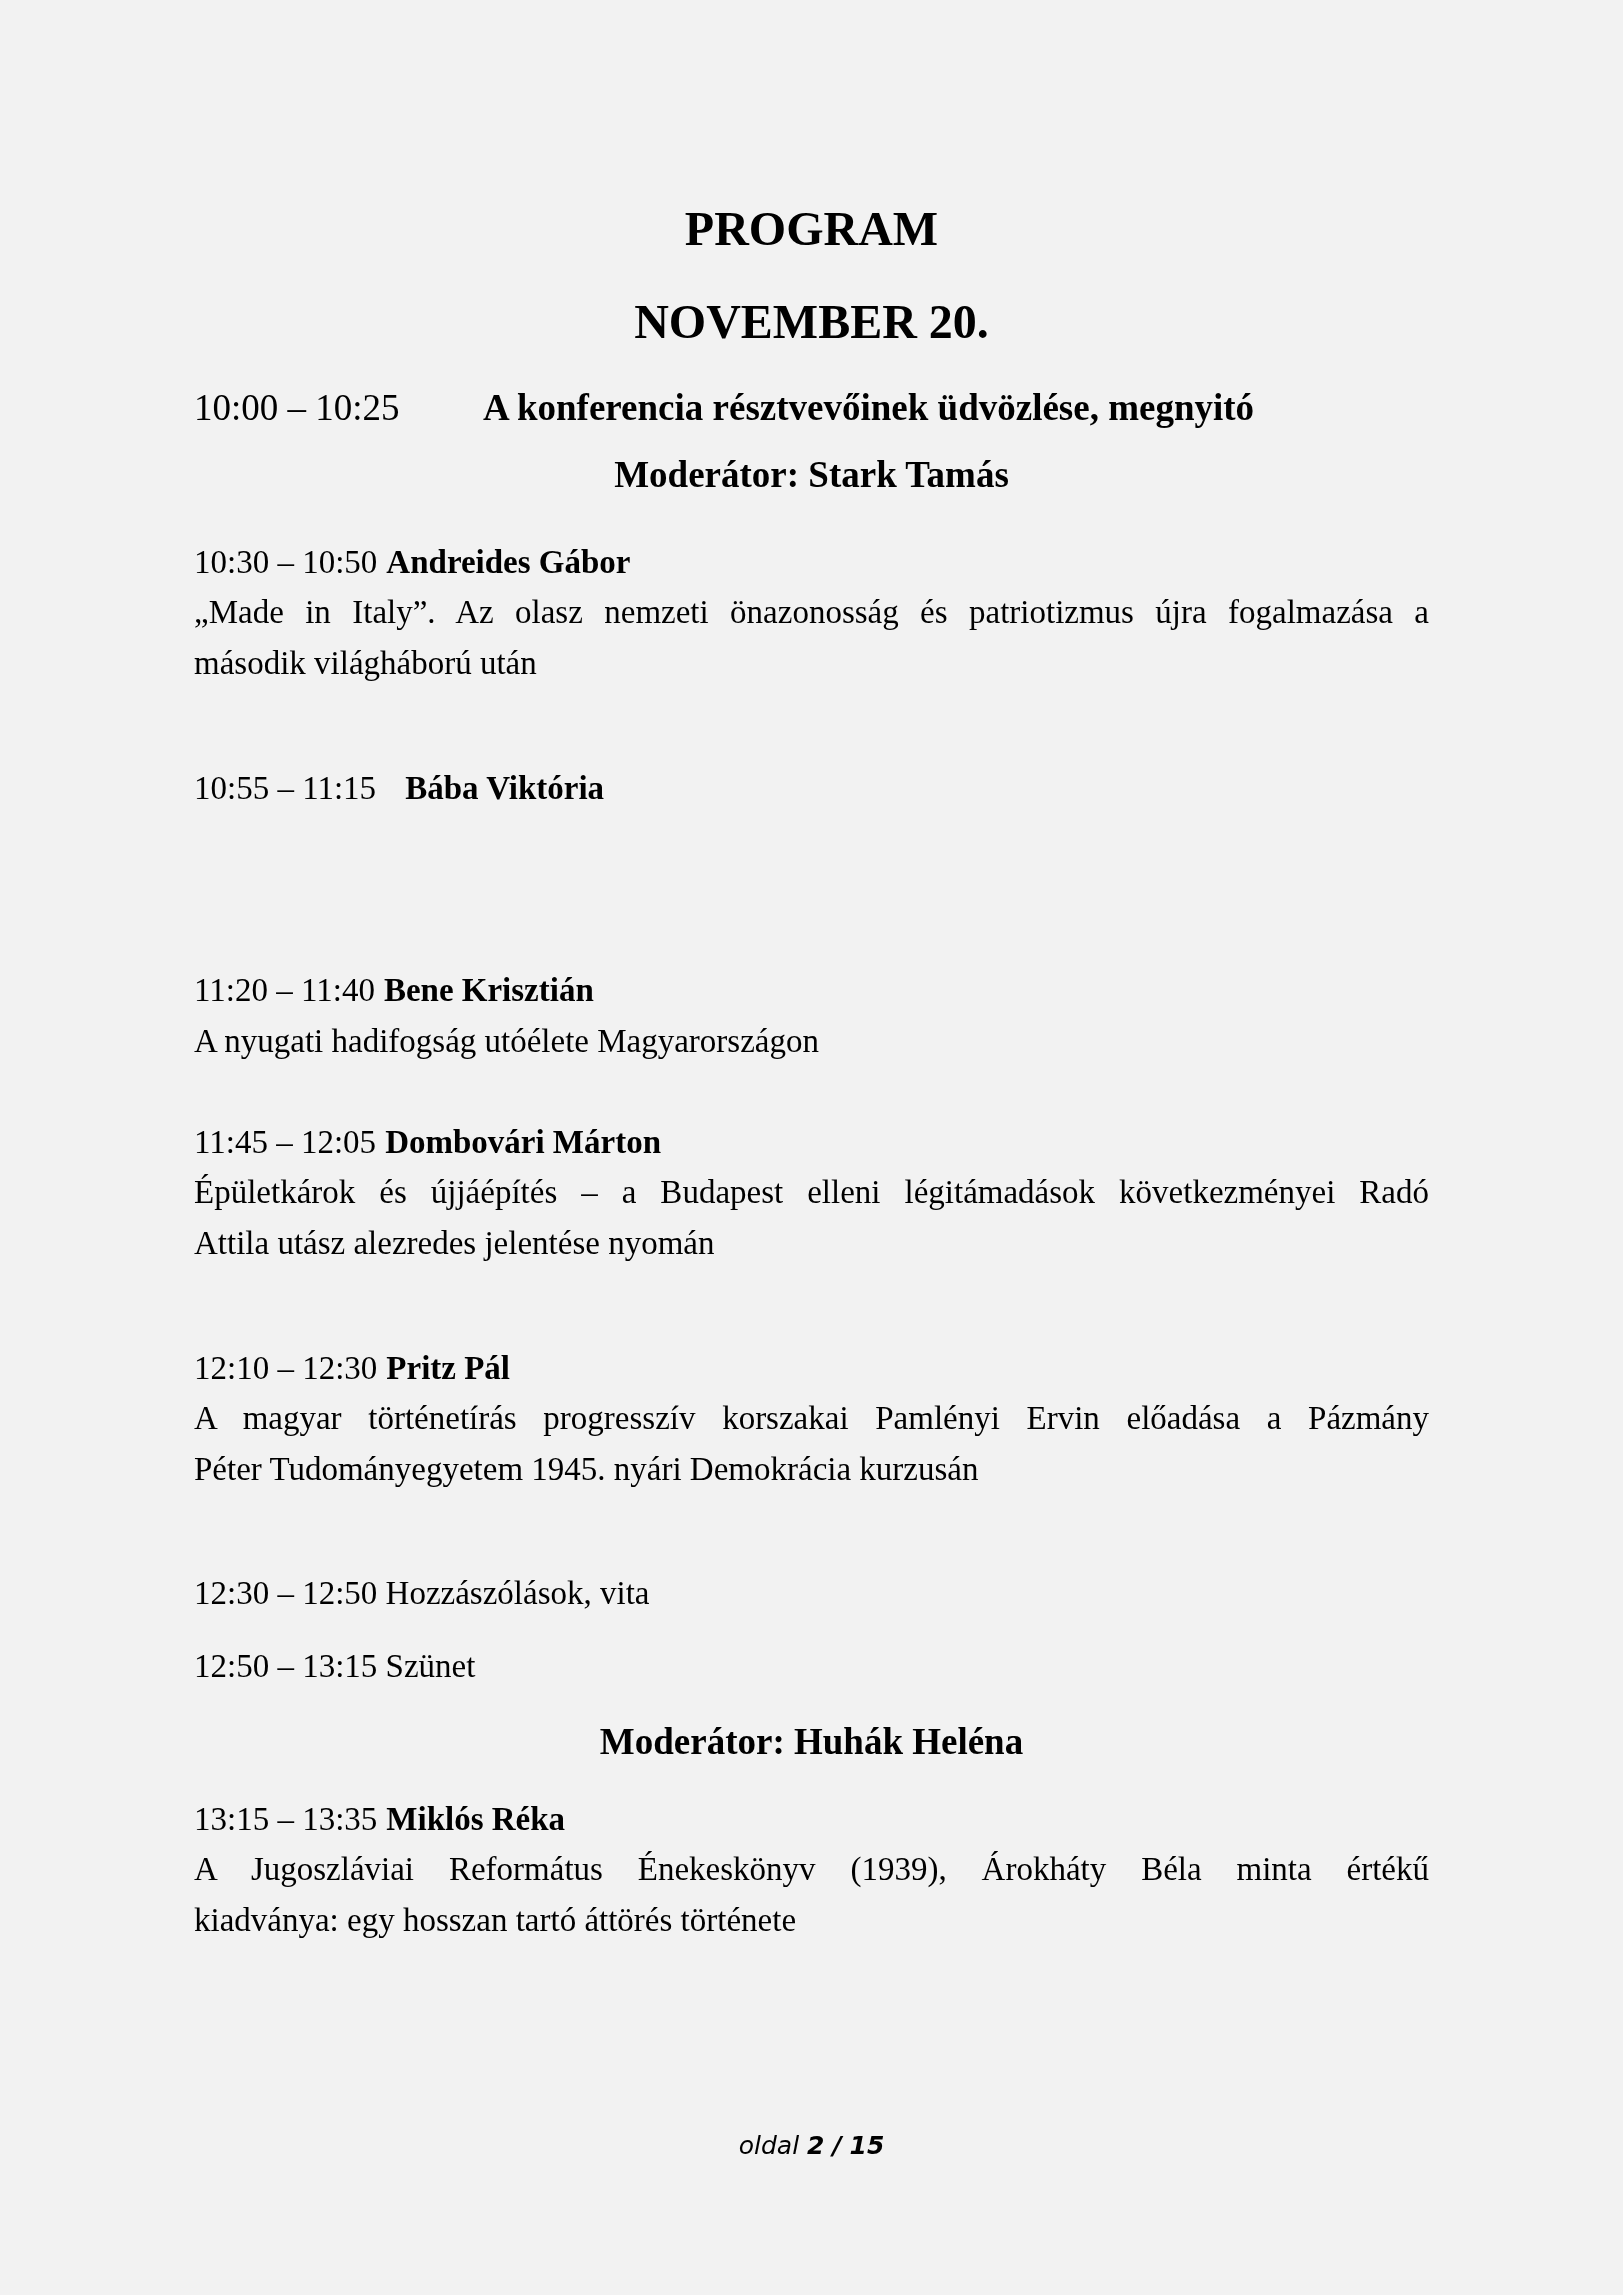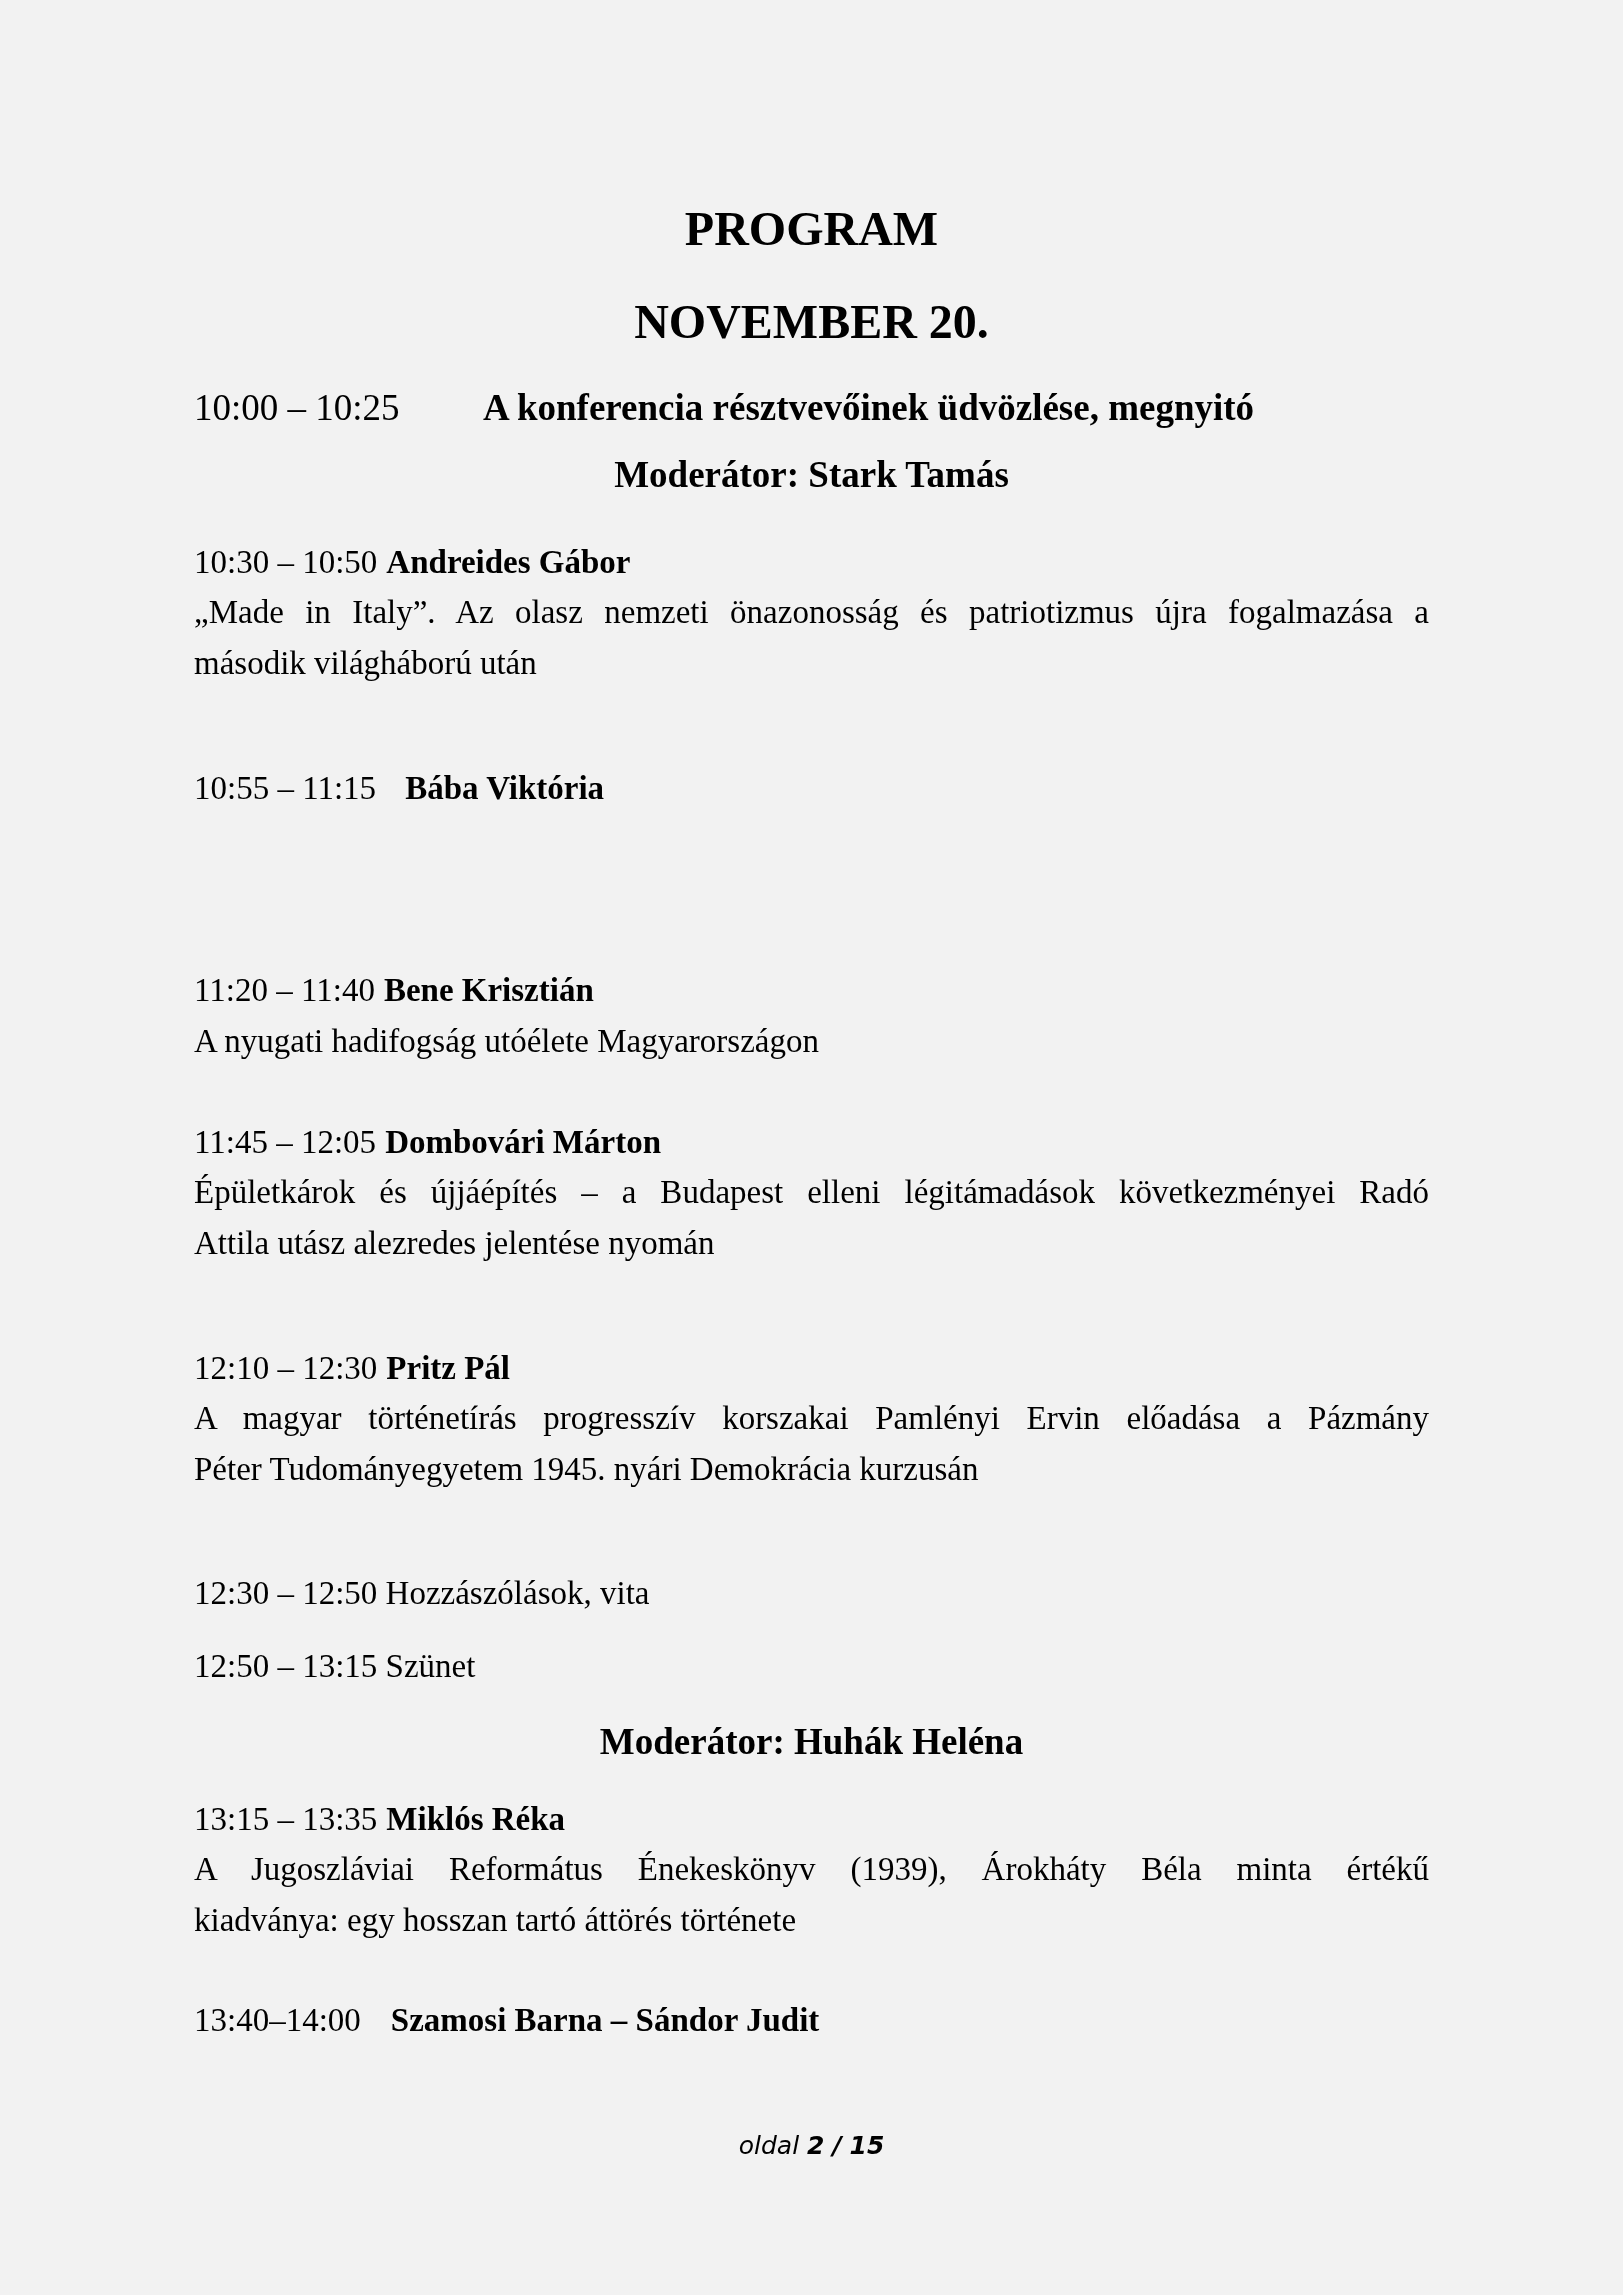--- a/index.html
+++ b/index.html
@@ -145,23 +145,20 @@
   <div class="abs center moderator" style="top:1723px;">Moderátor: Huhák Heléna</div>
 
   <div class="abs slot" style="top:1803px;">
     <span class="time">13:15 – 13:35</span><span class="speaker">Miklós Réka</span>
   </div>
   <div class="abstract" style="top:1844px;">
     <span class="line">A Jugoszláviai Református Énekeskönyv (1939), Árokháty Béla minta értékű</span>
     <span class="line last">kiadványa: egy hosszan tartó áttörés története</span>
   </div>
 
-  <div class="abs slot" style="top:2004px;">
-    <span class="time">13:40–14:00</span><span class="speaker wide" style="margin-left:30px;">Szamosi Barna – Sándor Judit</span>
-  </div>
 
   <div class="abs center footer" style="top:2133px;font-style:italic;">
     <span>oldal</span>
     <b>2</b>
     <b>/</b>
     <b>15</b>
   </div>
 
 </div>
 

